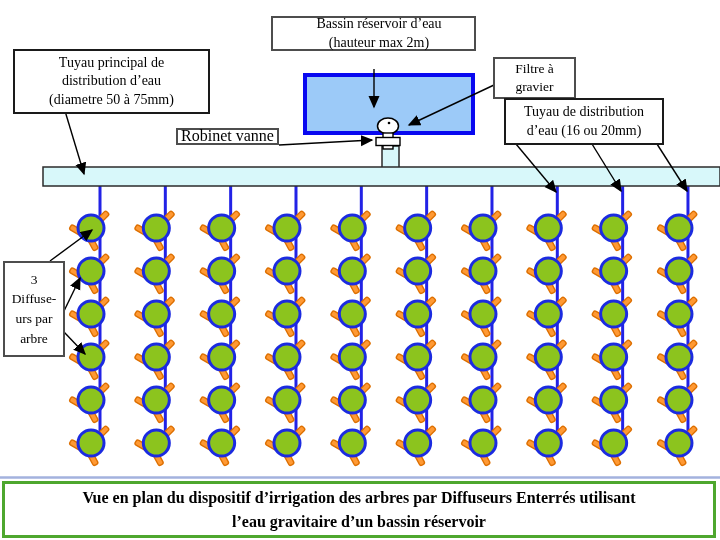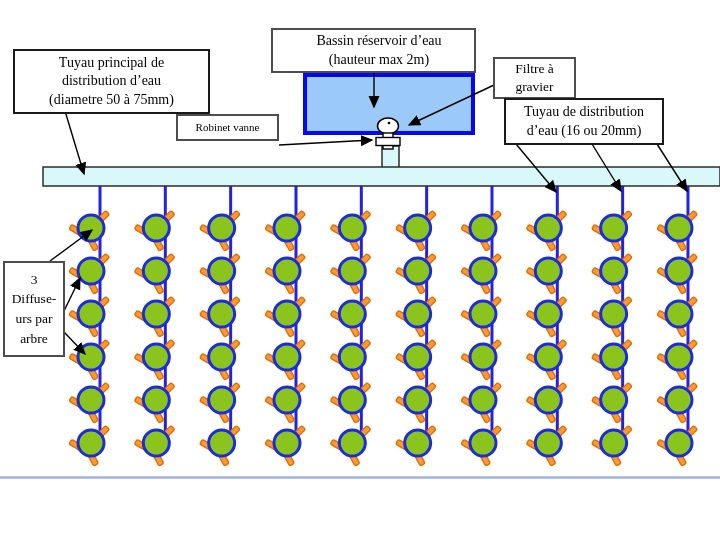--- a/index.html
+++ b/index.html
@@ -433,30 +433,32 @@
       <line x1="50" y1="261" x2="92" y2="230" marker-end="url(#arw)"></line>
       <line x1="64" y1="311" x2="80" y2="278" marker-end="url(#arw)"></line>
       <line x1="64" y1="332" x2="85" y2="354" marker-end="url(#arw)"></line>
     </g>
   </svg>
 
   <div class="labelbox" style="left:13px;top:36px;width:197px;height:65px;margin-top:13px;">Tuyau principal de
 distribution d’eau
 (diametre 50 à 75mm)</div>
 
-  <div class="labelbox gray" style="left:271px;top:28px;width:205px;height:45px;padding-left:14px;">Bassin réservoir d’eau
+  <div class="labelbox gray" style="left:271px;top:16px;width:205px;height:35px;padding-left:14px;">Bassin réservoir d’eau
 (hauteur max 2m)</div>
 
   <div class="labelbox gray" style="left:493px;top:57px;width:83px;height:42px;font-size:13.5px;">Filtre à
 gravier</div>
 
-  <div class="labelbox gray" style="left:176px;top:114px;width:103px;height:27px;font-size:11px;">Robinet vanne</div>
+  <div class="labelbox gray" style="left:176px;top:128px;width:103px;height:17px;font-size:16px;">Robinet vanne</div>
 
   <div class="labelbox" style="left:504px;top:98px;width:160px;height:47px;">Tuyau de distribution
 d’eau (16 ou 20mm)</div>
 
   <div class="labelbox gray" style="left:3px;top:261px;width:62px;height:96px;font-size:13.5px;line-height:1.45;">3
 Diffuse-
 urs par
 arbre</div>
 
+  <div class="caption">Vue en plan du dispositif d’irrigation des arbres par Diffuseurs Enterrés utilisant
+l’eau gravitaire d’un bassin réservoir</div>
 
 </div>
 
 </body></html>

